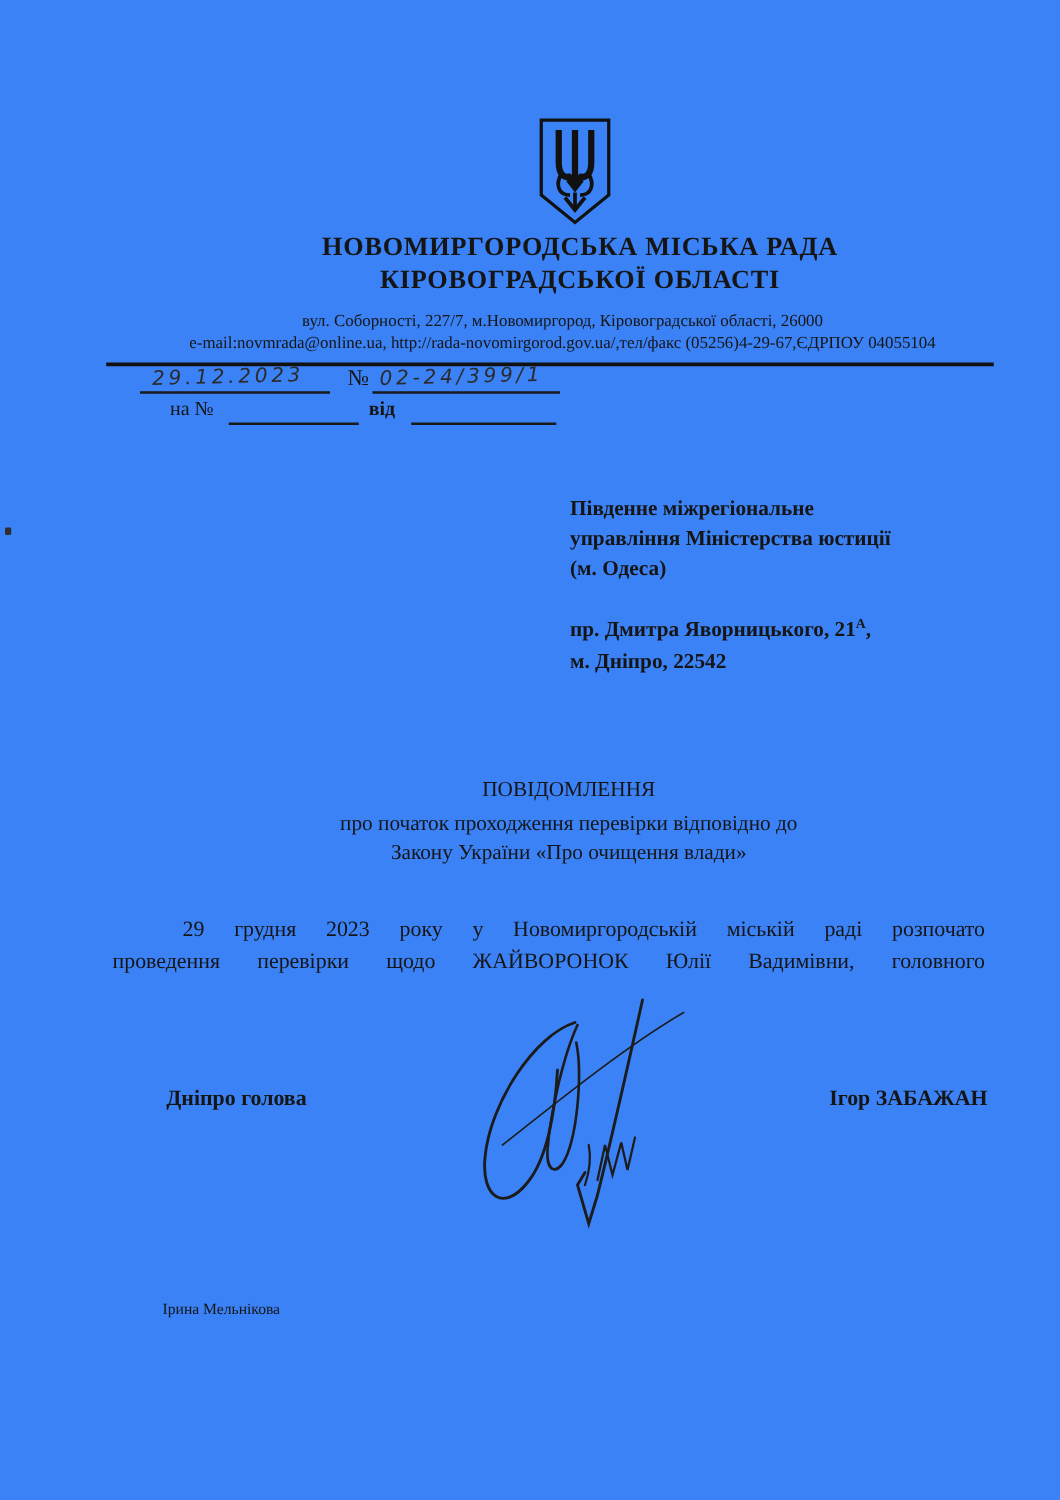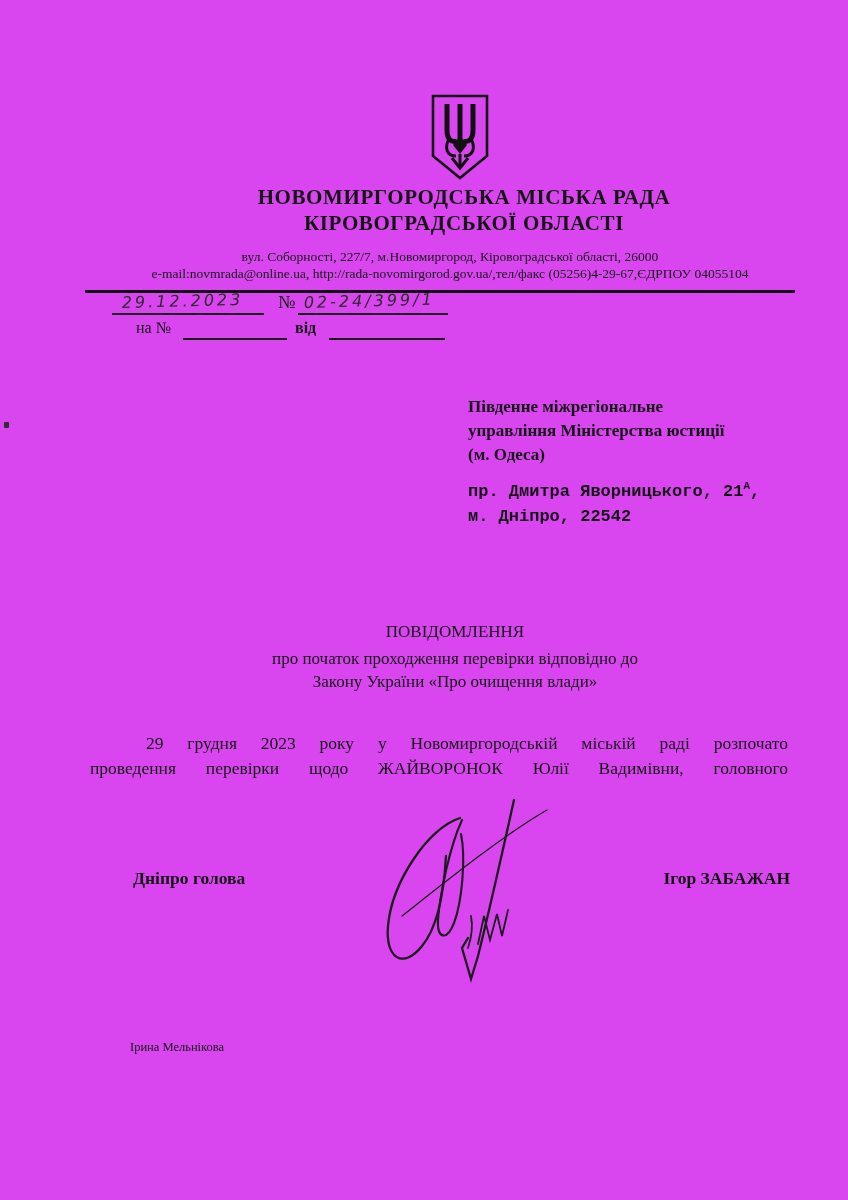--- a/index.html
+++ b/index.html
@@ -1,20 +1,20 @@
 <!DOCTYPE html>
 <html><head>
 <meta charset="utf-8">
 <style>
   html,body { margin:0; padding:0; background:#e8e8e8; }
   .page {
     position:relative;
     width:848px; height:1200px;
     margin:0 auto;
-    background:#d946ef;
+    background:#3b82f6;
     font-family:"Liberation Serif", serif;
     color:#151515;
     overflow:hidden;
   }
   .abs { position:absolute; }
 
   
   .emblem { left:430px; top:92px; width:60px; height:90px; }
   .org-name { left:80px; width:768px; text-align:center; font-weight:bold; font-size:21px; letter-spacing:0.6px; line-height:26px; }
   .org-line1 { top:184px; }
@@ -31,22 +31,22 @@
     color:#2b2b2b;
     transform:rotate(-1.5deg);
     transform-origin:left bottom;
     white-space:nowrap;
   }
   .ref-label { font-size:16px; white-space:nowrap; }
   .num-sign { font-size:18px; }
   .u-line { height:2px; background:#1a1a1a; }
 
   
-  .recipient { left:468px; top:395px; width:330px; font-weight:bold; font-size:17px; line-height:24px; }
-  .recipient .addr { margin-top:12px; line-height:25px;font-family:Liberation Mono, monospace; }
+  .recipient { left:456px; top:395px; width:330px; font-weight:bold; font-size:17px; line-height:24px; }
+  .recipient .addr { margin-top:24px; line-height:25px; }
   sup.sup-a { font-size:11px; font-weight:bold; vertical-align:super; line-height:0; }
 
   
   .subject { left:60px; width:790px; top:620px; text-align:center; font-size:17px; line-height:23.5px; }
   .subject .t { margin-bottom:3px; }
 
   
   .body-text { left:90px; top:731px; width:698px; font-size:17.5px; line-height:25px; }
   .jline { text-align:justify; text-align-last:justify; }
   .indent { text-indent:56px; }

